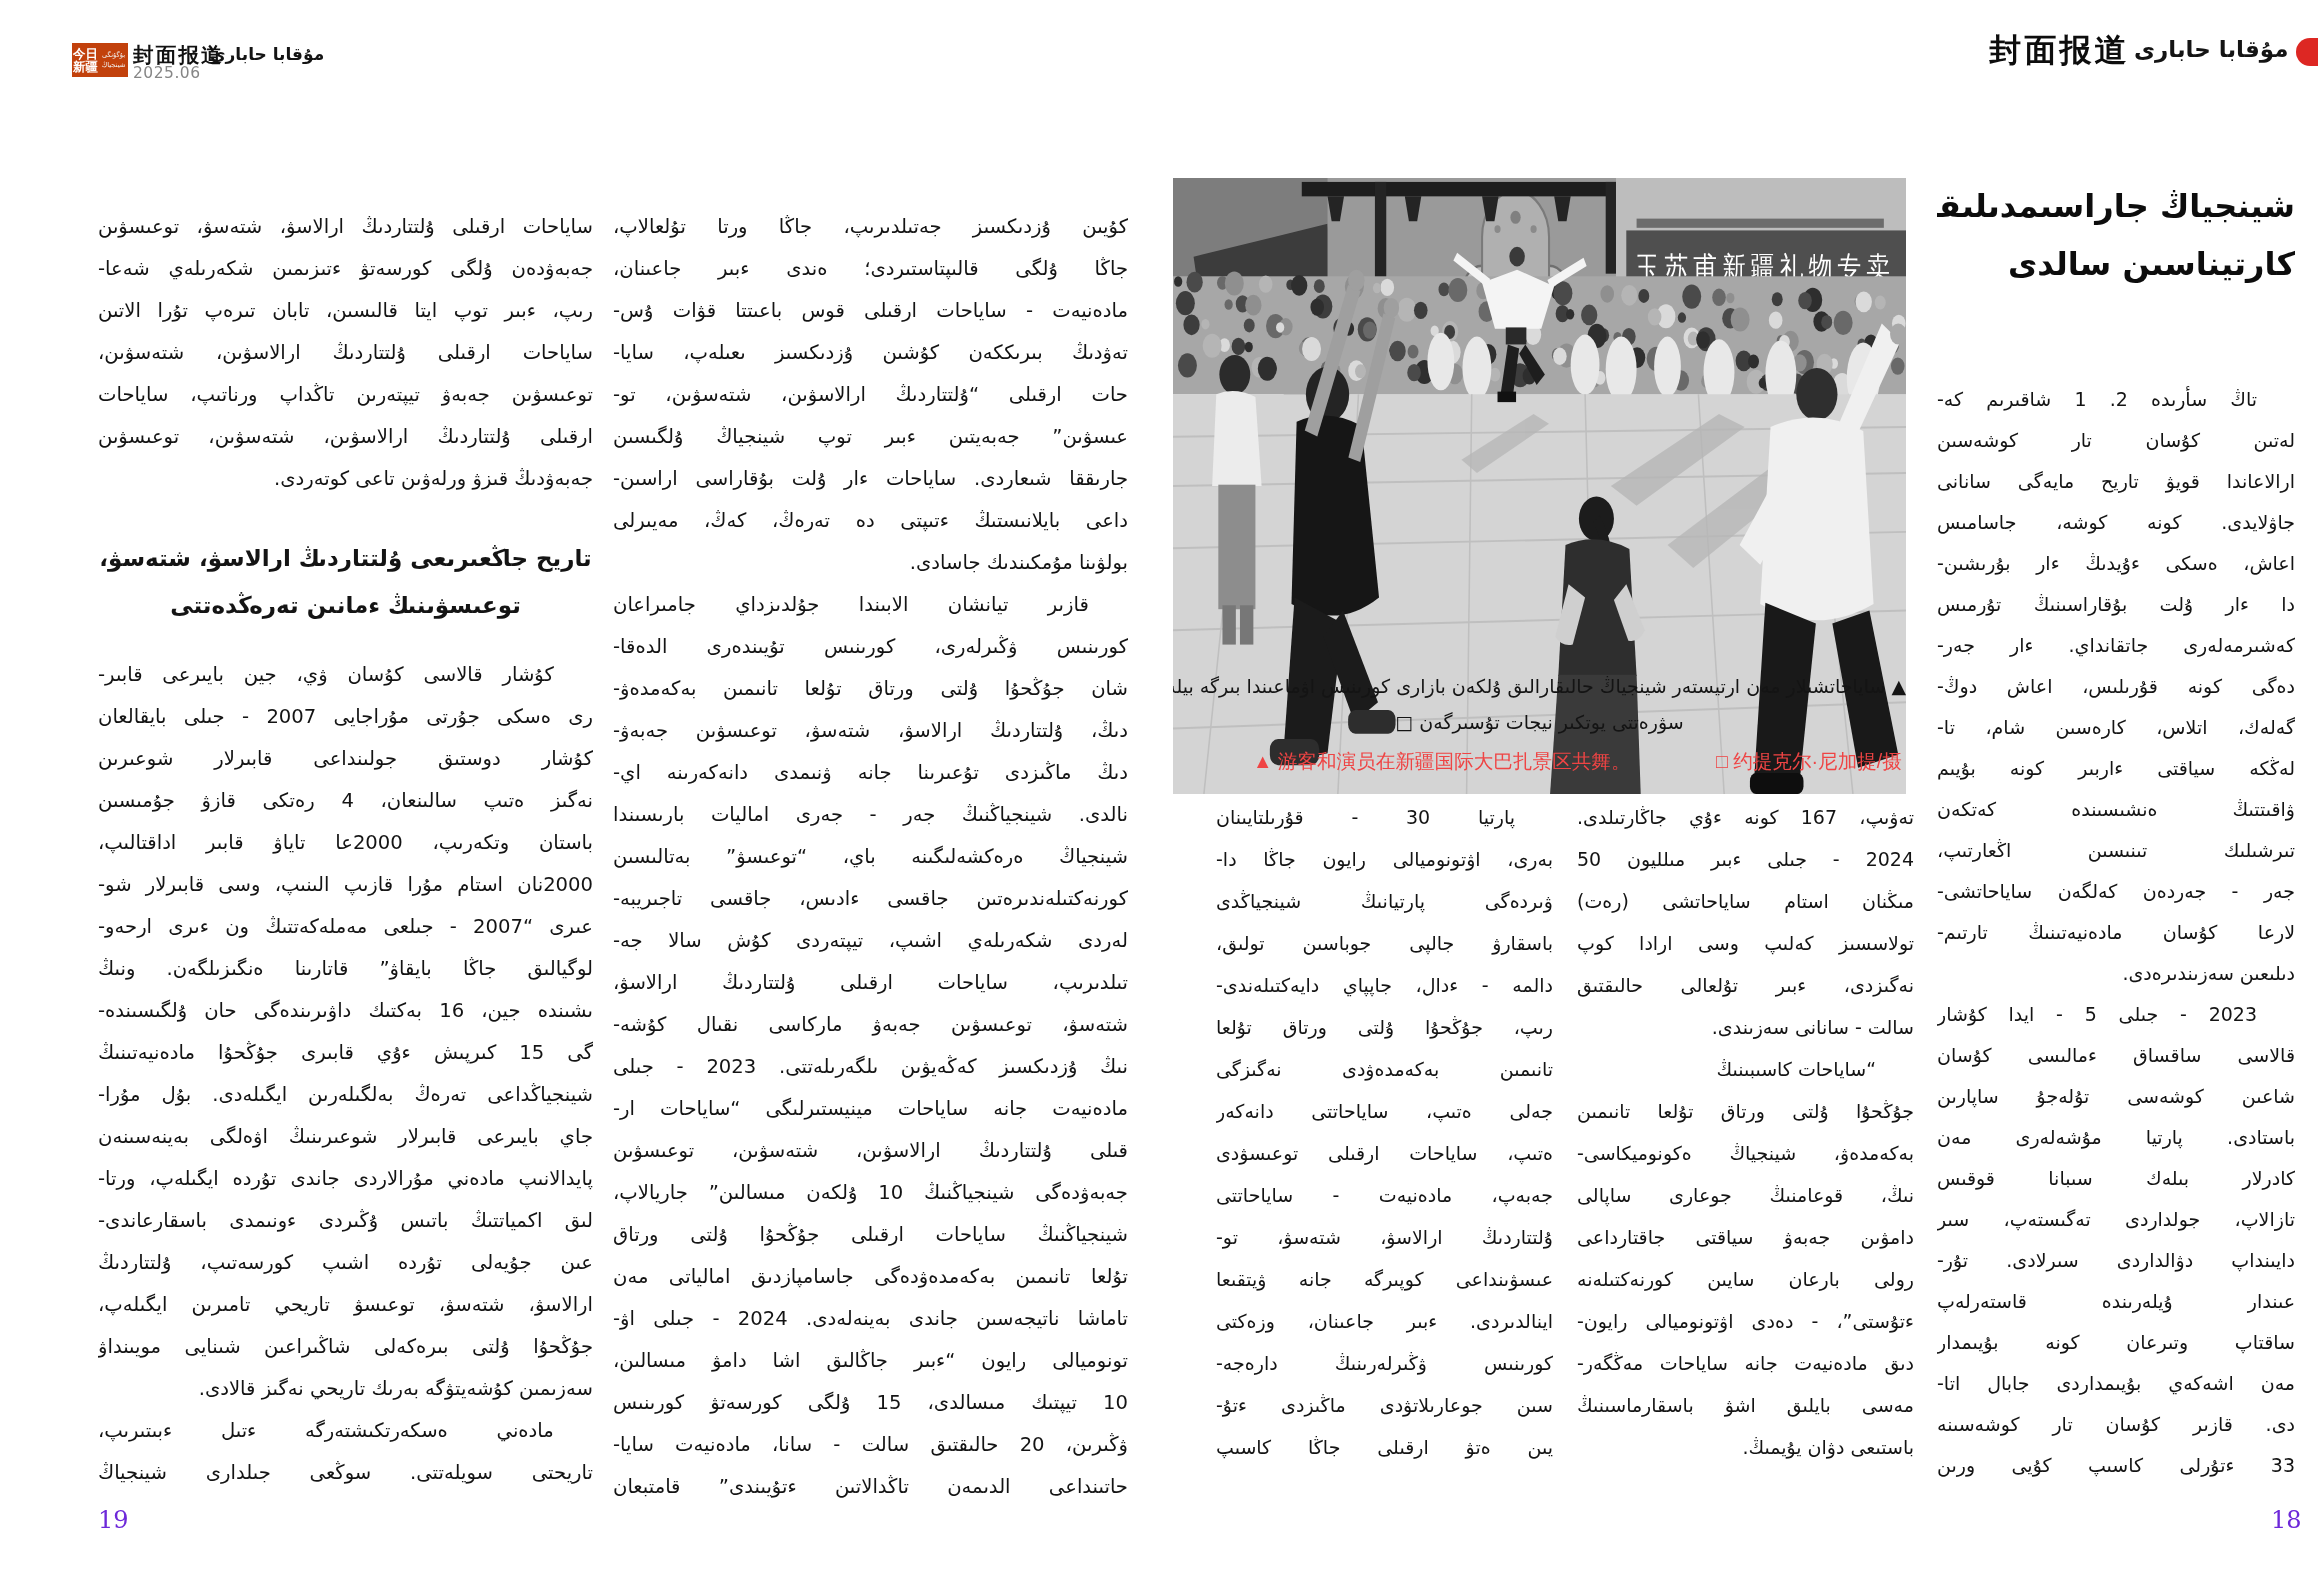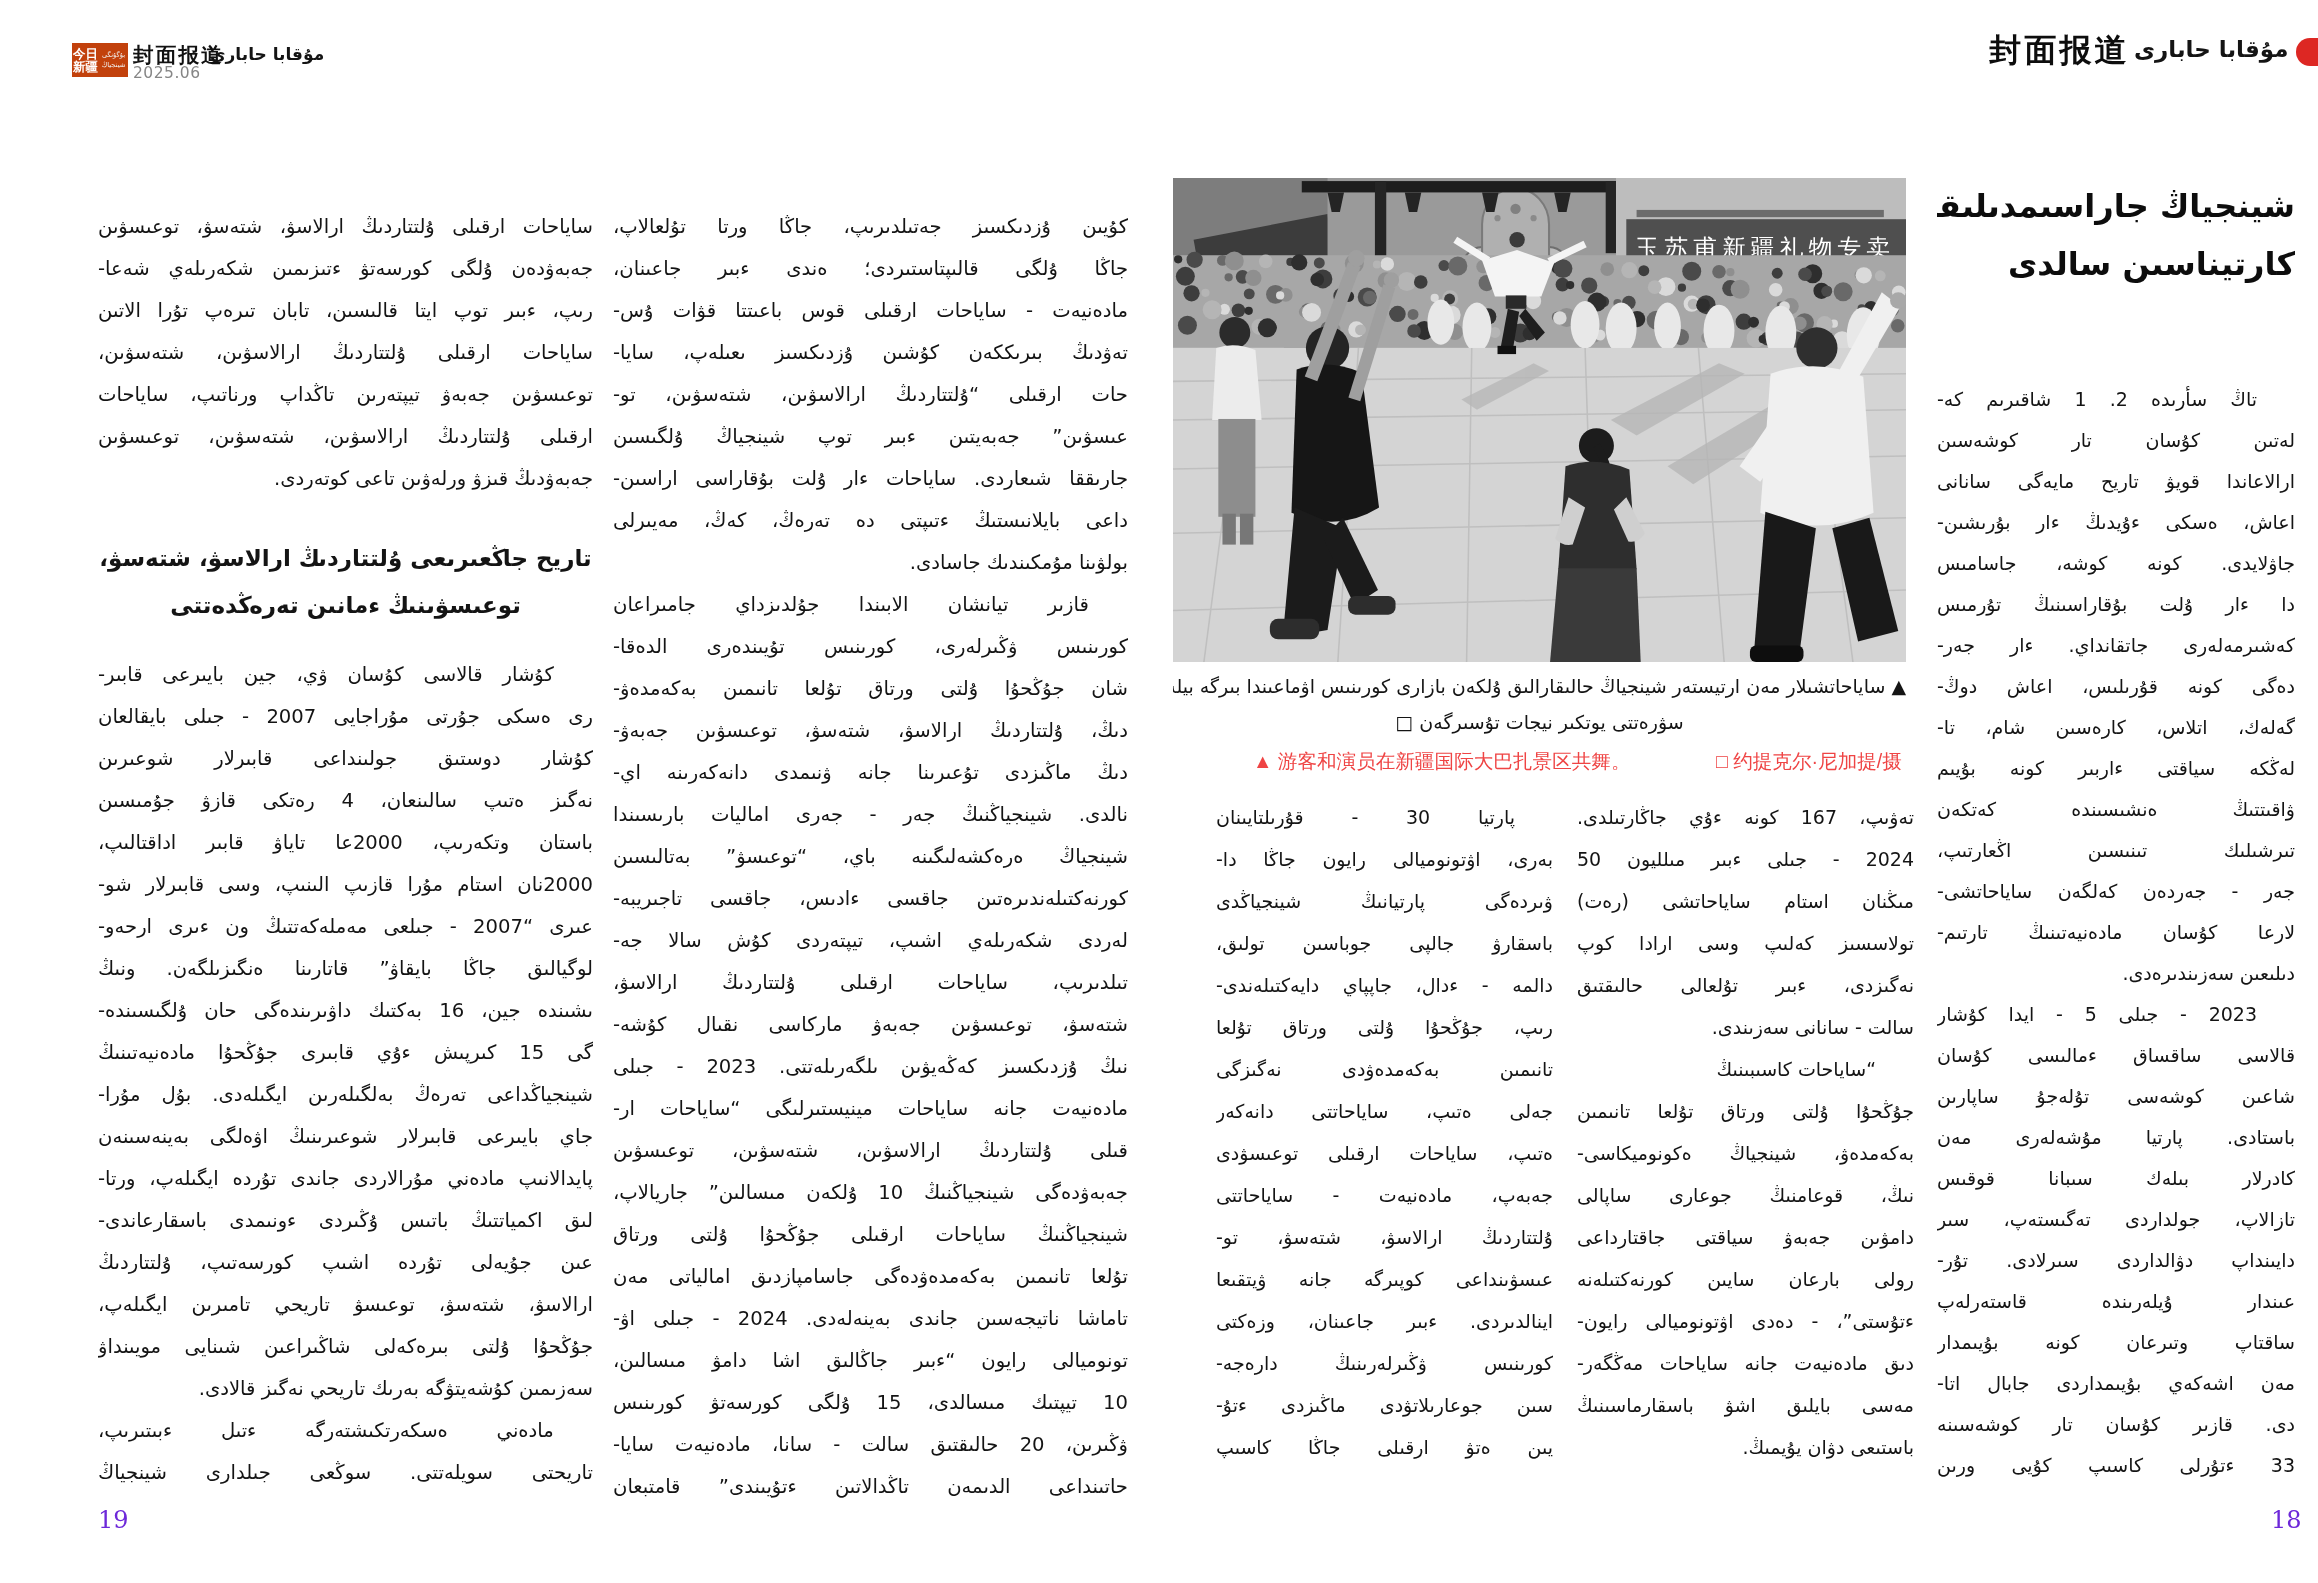--- a/index.html
+++ b/index.html
@@ -45,21 +45,21 @@
   .lp-sub .tl { height:47px; line-height:47px; font-weight:bold; font-size:23px;
                 text-align:center; text-align-last:center; }
   .lp-col1b { left:98px; top:654px; width:495px; }
   .lp-col2  { left:613px; top:206px; width:515px; }
 
   .pageno { position:absolute; font-size:24px; font-family:"DejaVu Serif", serif; color:#6d28d9; }
   .pn19 { left:98px;  top:1506px; }
   .pn18 { left:2271px; top:1506px; }
 
   
-  .photo-wrap { position:absolute; left:1173px; top:178px; width:733px; height:484px;
+  .photo-wrap { position:absolute; left:1173px; top:178px; width:733px; height:616px;
                 background:#84cc16; overflow:hidden; }
   .photo-wrap svg { display:block; width:100%; height:100%; }
 
   .cap-ug1 { position:absolute; left:1173px; top:670px; width:733px; direction:rtl;
              font-size:19px; line-height:33px; text-align:right; padding-left:15.5px; white-space:nowrap; overflow:hidden; }
   .cap-ug2 { position:absolute; left:1173px; top:707px; width:733px; direction:rtl;
              font-size:19px; line-height:31px; text-align:center; white-space:nowrap; overflow:hidden; }
   .cap-cn-row { position:absolute; left:1173px; top:745px; width:733px; display:flex;
                 justify-content:space-between; padding:0 4.1px 0 80px;
                 font-size:19.6px; line-height:32px;
@@ -494,22 +494,22 @@
       <div class="tl">رولى بارعان سايىن كورنەكتىلەنە</div>
       <div class="tl">ءتۇستى”، - دەدى اۋتونوميالى رايون-</div>
       <div class="tl">دىق مادەنيەت جانە ساياحات مەڭگەر-</div>
       <div class="tl">مەسى بايلىق اشۋ باسقارماسىنىڭ</div>
       <div class="tl pend">باستىعى دۋان يۇيمىڭ.</div>
     </div>
   <div class="col rp3 rp-col3">
       <div class="tl">  تاڭ سأرىدە 2. 1 شاقىرىم كە-</div>
       <div class="tl">لەتىن كۇسان تار كوشەسىن</div>
       <div class="tl">ارالاعاندا قويۋ تاريح مايەگى سانانى</div>
+      <div class="tl">جاۋلايدى. كونە كوشە، جاسامىس</div>
       <div class="tl">اعاش، ەسكى ءۇيدىڭ ءار بۇرىشىن-</div>
-      <div class="tl">جاۋلايدى. كونە كوشە، جاسامىس</div>
       <div class="tl">دا ءار ۇلت بۇقاراسىنىڭ تۇرمىس</div>
       <div class="tl">كەشىرمەلەرى جاتقانداي. ءار جەر-</div>
       <div class="tl">دەگى كونە قۇرىلىس، اعاش دوڭ-</div>
       <div class="tl">گەلەك، اتلاس، كارەسىن شام، تا-</div>
       <div class="tl">لەڭكە سياقتى ءاربىر كونە بۇيىم</div>
       <div class="tl">ۋاقىتتىڭ ەنشىسىندە كەتكەن</div>
       <div class="tl">تىرشىلىك تىنىسىن اڭعارتىپ،</div>
       <div class="tl">جەر - جەردەن كەلگەن ساياحاتشى-</div>
       <div class="tl">لارعا كۇسان مادەنيەتىنىڭ تارتىم-</div>
       <div class="tl pend">دىلىعىن سەزىندىرەدى.</div>

